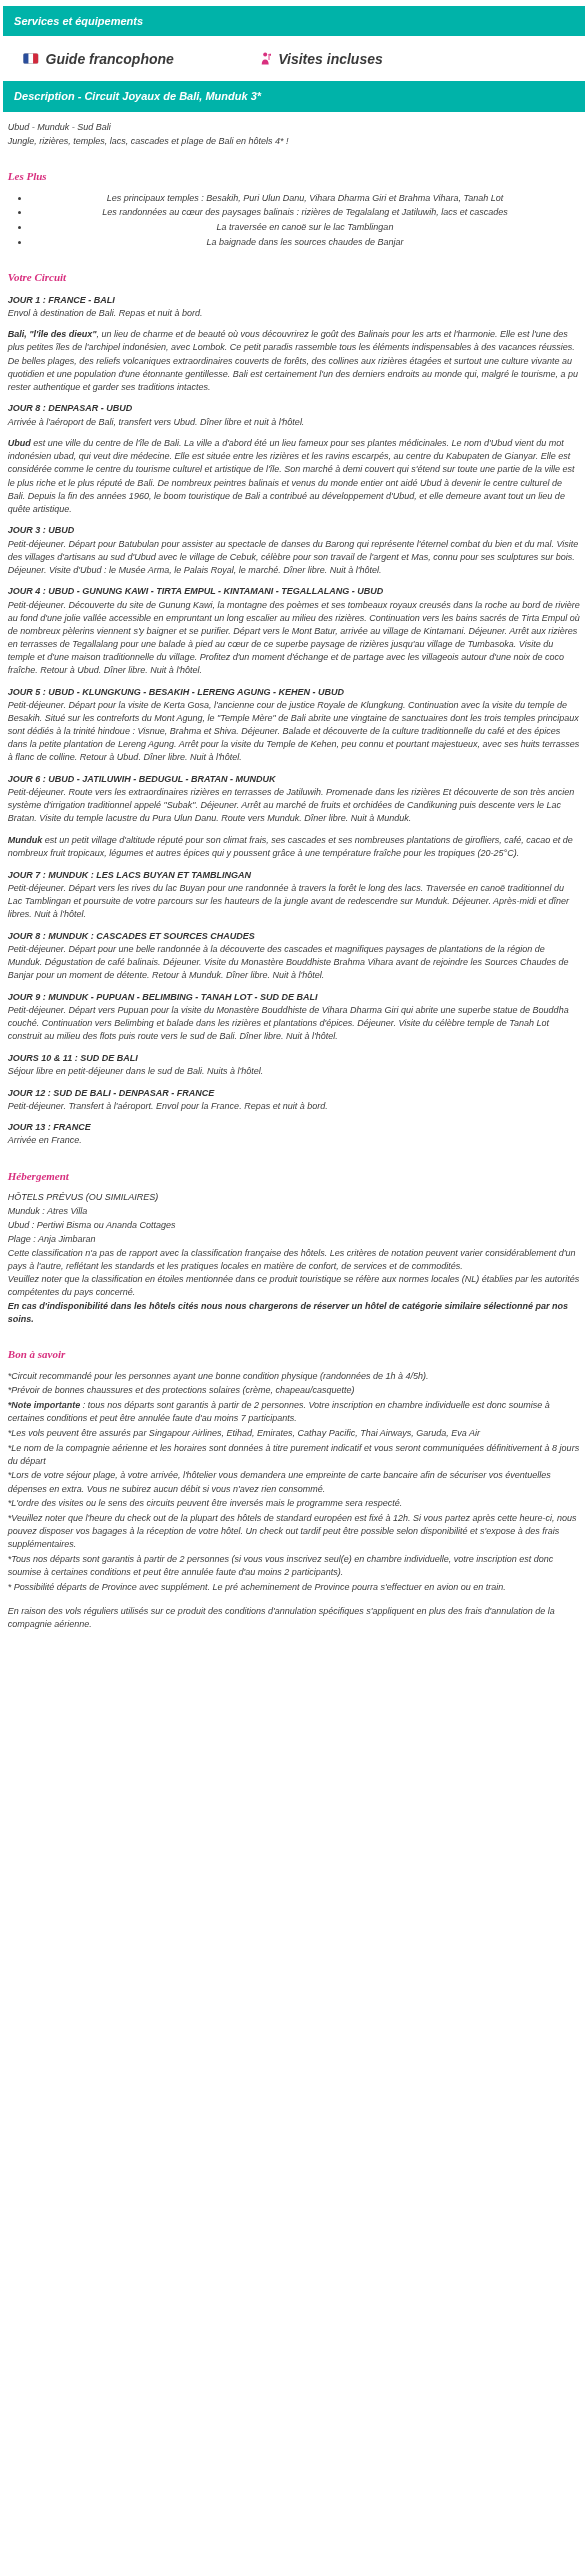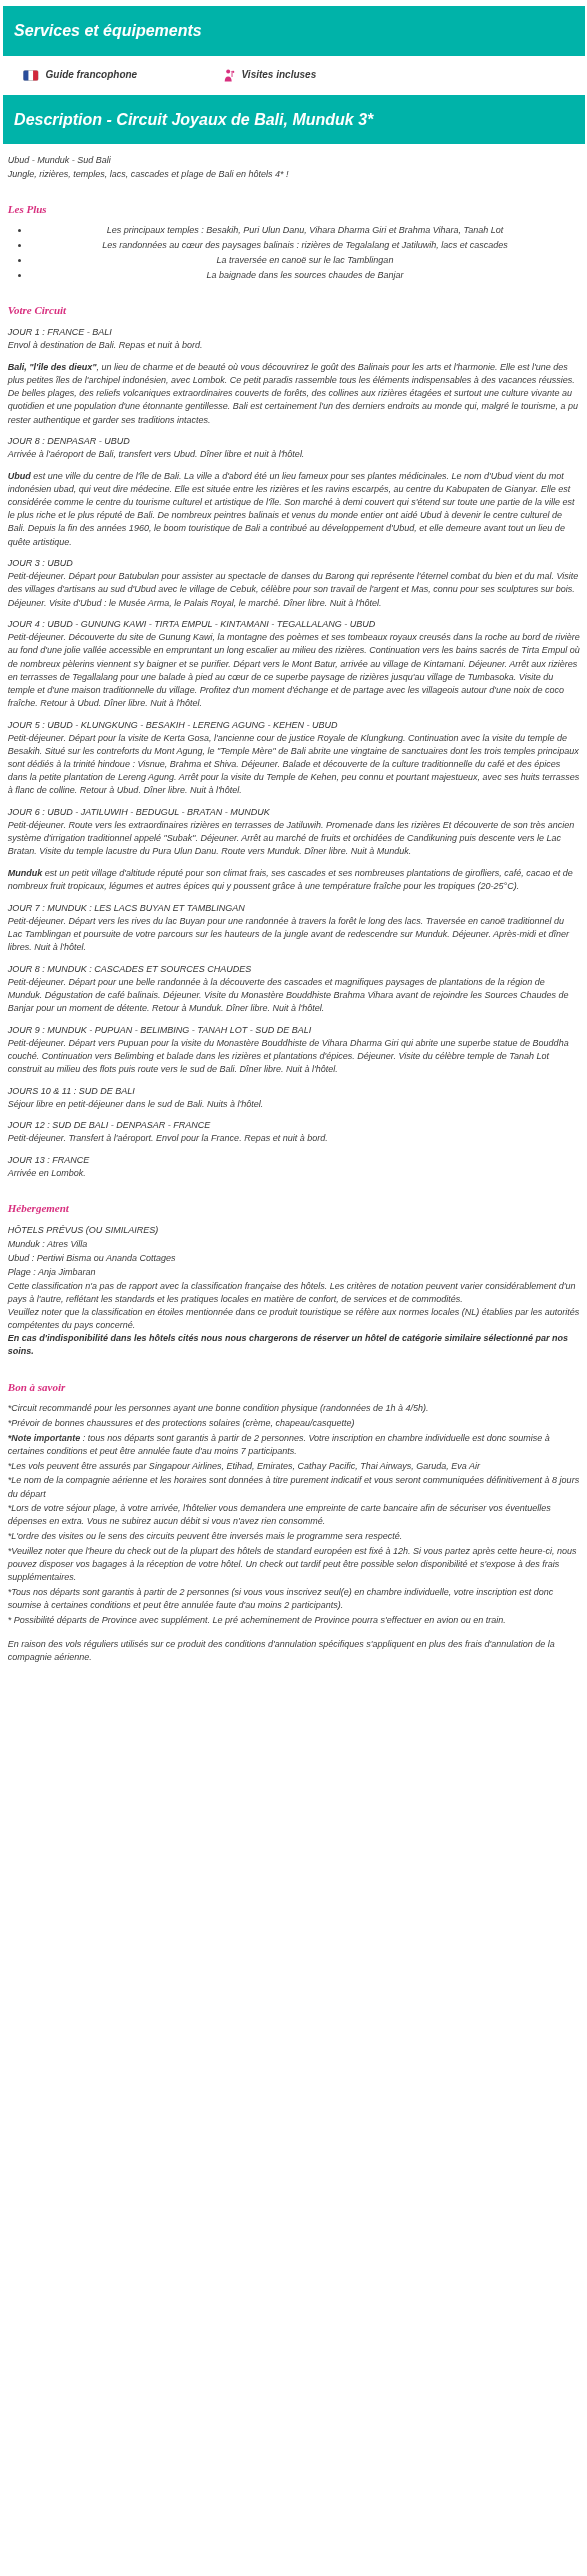--- a/index.html
+++ b/index.html
@@ -15,47 +15,47 @@
     font-style:italic;
     color:var(--text);
     font-size:9px;
     line-height:1.46;
   }
   .page{padding:6.2px 0 23px 0;}
   .bar{
     background:var(--teal);
     color:#fff;
     font-weight:bold;
-    font-size:16px;
-    padding:13px 11px;
+    font-size:11px;
+    padding:7px 11px;
     margin:0 3.1px 0 3.1px;
   }
   .services-row{
     display:flex;
     align-items:center;
     gap:85px;
     padding:12.4px 0 12.4px 23px;
   }
-  .svc-item{display:flex;align-items:center;gap:7px;font-weight:bold;font-size:10px;color:#3a3a3a;}
+  .svc-item{display:flex;align-items:center;gap:7px;font-weight:bold;font-size:14px;color:#3a3a3a;}
   .svc-item svg{display:block;}
   .content{padding:0 7.8px;}
   .intro{margin-top:9.3px;}
   .intro p{margin:0.8px 0;}
   .section-title{
     font-family:"Liberation Serif", serif;
     font-style:italic;
     font-weight:bold;
     color:var(--pink);
     font-size:11px;
     margin:20px 0 7.8px 0;
   }
   ul.plus{margin:6.2px 0 6.2px 22px;}
   ul.plus li{margin:1.6px 0;text-align:center;}
   .para{margin:8.5px 0;}
-  .day-title{font-weight:normal;color:#343434;}
+  .day-title{font-weight:bold;color:#343434;}
   .para b{font-weight:bold;color:#343434;}
   .hotels p{margin:0.8px 0;}
   .subhead{font-weight:normal;margin:11px 0 1.6px 0;color:#343434;}
   .classif p{margin:0;}
   .classif .bold{font-weight:bold;color:#343434;}
   .notes p{margin:1.6px 0;}
   .footer-note{margin-top:11px;}
 </style>
 </head>
 <body>
@@ -177,21 +177,21 @@
           <span>Séjour libre en petit-déjeuner dans le sud de Bali. Nuits à l'hôtel.</span>
         </div>
 
         <div class="para">
           <div class="day-title">JOUR 12 : SUD DE BALI - DENPASAR - FRANCE</div>
           <span>Petit-déjeuner. Transfert à l'aéroport. Envol pour la France. Repas et nuit à bord.</span>
         </div>
 
         <div class="para">
           <div class="day-title">JOUR 13 : FRANCE</div>
-          <span>Arrivée en Lombok.</span>
+          <span>Arrivée en France.</span>
         </div>
       </div>
 
     <h2 class="section-title">Hébergement</h2>
     <div class="hotels">
       <p class="subhead" style="margin-top:3.1px">HÔTELS PRÉVUS (OU SIMILAIRES)</p>
       <div>
 
           <p>Munduk : Atres Villa</p>
 

